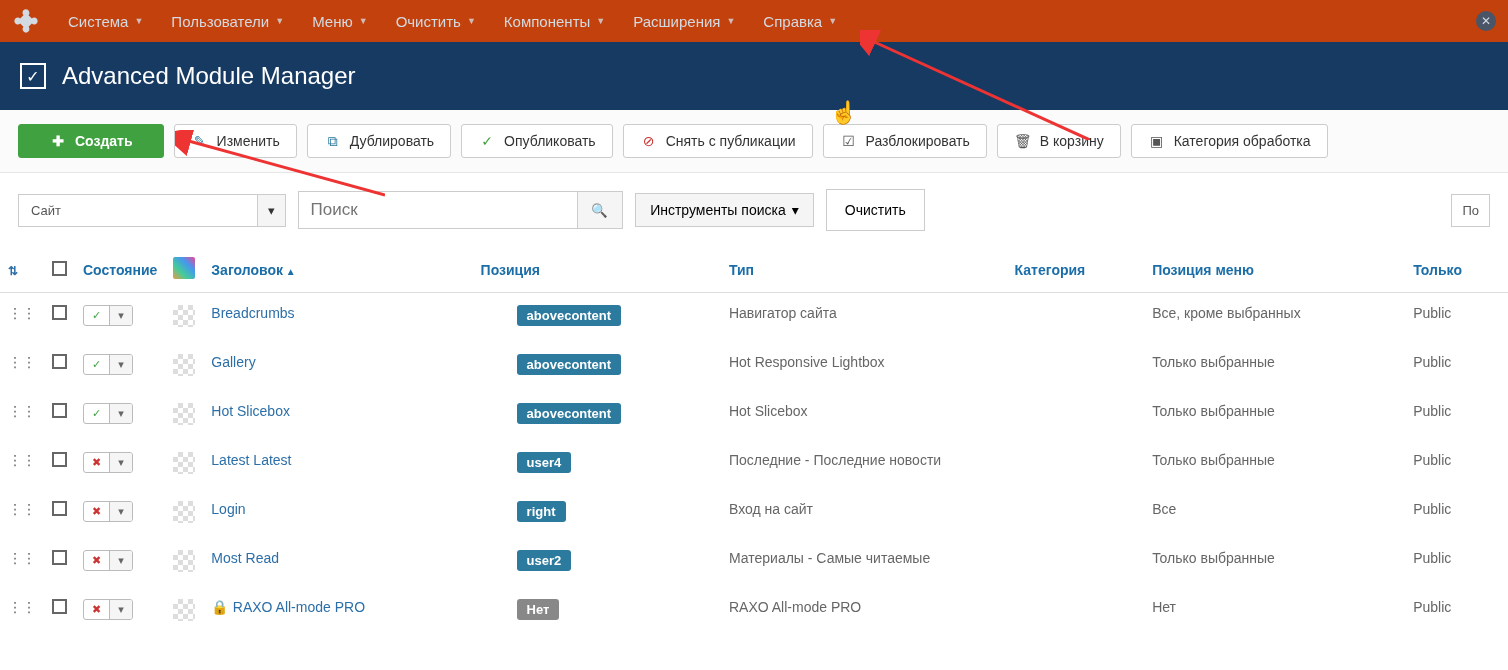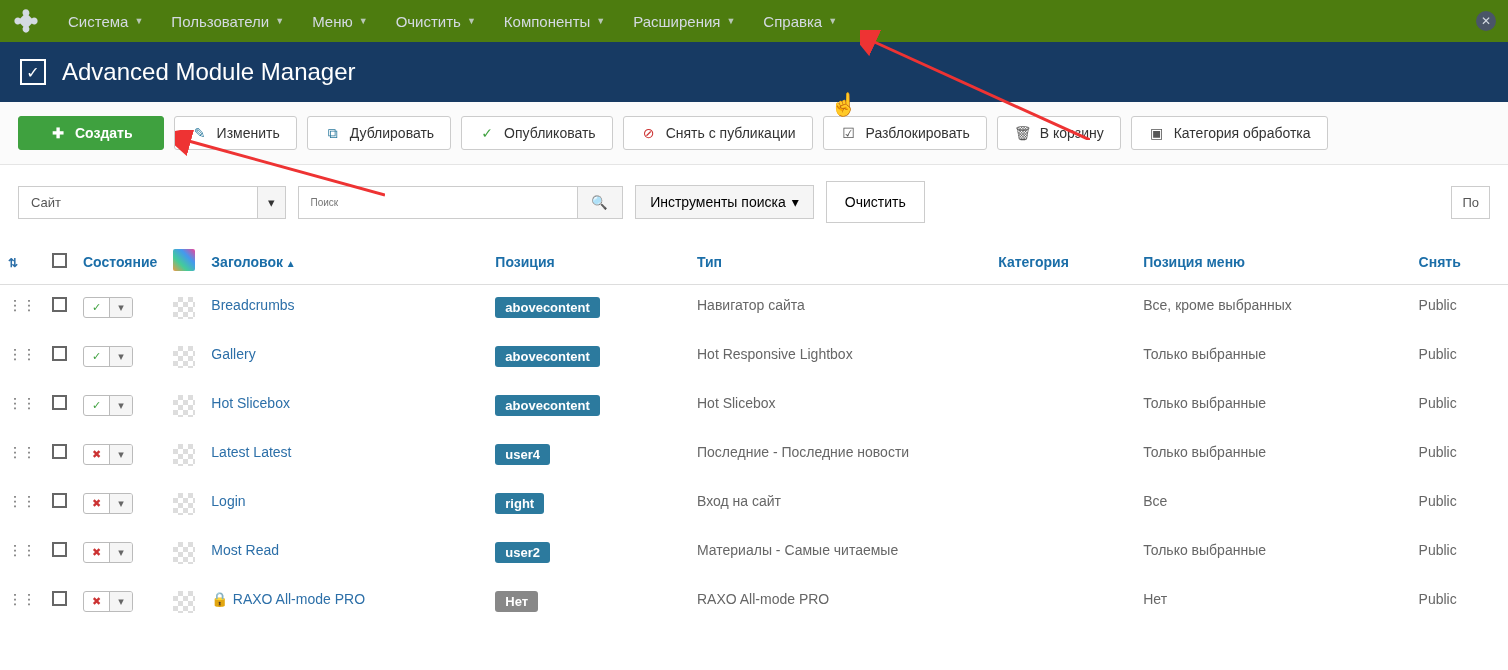--- a/index.html
+++ b/index.html
@@ -1,27 +1,27 @@
 <!DOCTYPE html>
 <html><head>
 <meta charset="utf-8">
 <style>
 * { box-sizing: border-box; margin: 0; padding: 0; }
 body { font-family: Arial, Helvetica, sans-serif; font-size: 13px; background: #fff; color: #333; width: 1508px; }
 
 
-.topnav { background: #4d7c0f; height: 42px; display: flex; align-items: center; padding: 8px 12px; color: #d4dae2; font-size: 15px; }
+.topnav { background: #c2410c; height: 42px; display: flex; align-items: center; padding: 8px 12px; color: #d4dae2; font-size: 15px; }
 .topnav .logo { width: 28px; height: 28px; margin-right: 14px; fill: #d4dae2; }
 .topnav .menu { display: flex; gap: 0; }
 .topnav .menu-item { padding: 10px 14px; cursor: pointer; display: flex; align-items: center; gap: 6px; }
 .topnav .caret { font-size: 9px; opacity: .8; }
 .topnav .close { margin-left: auto; width: 20px; height: 20px; border-radius: 50%; background: #4a5568; color: #d4dae2; display: flex; align-items: center; justify-content: center; cursor: pointer; font-size: 12px; }
 
 
-.header { background: #173a63; height: 60px; display: flex; align-items: center; padding: 0 20px; color: #fff; }
+.header { background: #173a63; height: 68px; display: flex; align-items: center; padding: 0 20px; color: #fff; }
 .header .hicon { width: 26px; height: 26px; border: 2px solid #fff; margin-right: 16px; display: flex; align-items: center; justify-content: center; }
 .header .hicon::after { content: "✓"; font-size: 16px; color: #fff; }
 .header h1 { font-size: 24px; font-weight: 400; }
 
 
 .toolbar { padding: 14px 18px; display: flex; gap: 10px; border-bottom: 1px solid #e5e5e5; background: #fbfbfb; position: relative; }
 .btn { display: inline-flex; align-items: center; gap: 8px; padding: 7px 16px; border: 1px solid #ccc; background: #fff; border-radius: 3px; cursor: pointer; font-size: 14px; color: #333; }
 .btn .bicon { width: 18px; height: 18px; display: flex; align-items: center; justify-content: center; }
 .btn-primary { background: #3fa13f; border-color: #3fa13f; color: #fff; padding: 7px 30px; font-weight: bold; }
 .btn-primary .bicon { color: #fff; }
@@ -31,21 +31,21 @@
 
 .arrow1 { position: absolute; top: 30px; left: 860px; width: 230px; height: 110px; pointer-events: none; z-index: 20; }
 .arrow2 { position: absolute; top: 130px; left: 175px; width: 210px; height: 70px; pointer-events: none; z-index: 20; }
 
 
 .filterbar { padding: 16px 18px; display: flex; gap: 12px; align-items: center; }
 .select-wrap { display: flex; }
 .select-wrap .sel { border: 1px solid #ccc; padding: 8px 12px; width: 240px; background: #fff; color: #555; }
 .select-wrap .dd { border: 1px solid #ccc; border-left: none; padding: 8px 10px; background: #f5f5f5; cursor: pointer; }
 .search-wrap { display: flex; }
-.search-wrap input { border: 1px solid #ccc; padding: 8px 12px; width: 280px; font-size: 10px; }
+.search-wrap input { border: 1px solid #ccc; padding: 8px 12px; width: 280px; font-size: 17px; }
 .search-wrap .sbtn { border: 1px solid #ccc; border-left: none; padding: 8px 14px; background: #f5f5f5; cursor: pointer; }
 .tools-btn { border: 1px solid #ccc; padding: 8px 14px; background: #f5f5f5; cursor: pointer; font-size: 14px; display: flex; align-items: center; gap: 6px; }
 .clear-btn { border: 1px solid #ccc; padding: 12px 18px; background: #fff; cursor: pointer; font-size: 14px; }
 .rightcut { margin-left: auto; border: 1px solid #ccc; padding: 8px 10px; background: #fff; color: #555; }
 
 
 .table { width: 100%; border-collapse: collapse; }
 .table th { text-align: left; padding: 10px 8px; color: #1b6ea8; font-weight: bold; font-size: 14px; border-bottom: 1px solid #ddd; }
 .table th.sort::after { content: " ▲"; font-size: 10px; }
 .table td { padding: 12px 8px; vertical-align: top; color: #666; font-size: 14px; }
@@ -54,21 +54,21 @@
 .chk { width: 30px; }
 .state-col { width: 90px; }
 .state-btn { display: inline-flex; border: 1px solid #bbb; border-radius: 3px; overflow: hidden; }
 .state-btn span { padding: 3px 8px; font-size: 11px; }
 .state-btn .st-ok { color: #3fa13f; border-right: 1px solid #bbb; }
 .state-btn .st-bad { color: #cc3333; border-right: 1px solid #bbb; }
 .state-btn .st-caret { background: #f5f5f5; }
 .color-col { width: 38px; }
 .colorbox { width: 22px; height: 22px; background: repeating-conic-gradient(#ddd 0 25%, #fff 0 50%) 0 0/10px 10px; border-radius: 2px; display: inline-block; }
 .colorbox.multi { background: linear-gradient(45deg, #e94, #4c9, #49e, #e49); }
-.pos-badge { background: #2c7a9e; color: #fff; padding: 3px 10px; border-radius: 3px; font-size: 13px; font-weight: bold; display: inline-block; }
+.pos-badge { background: #2c7a9e; color: #fff; padding: 3px 10px; border-radius: 3px; font-size: 13px; font-weight: bold; display: inline-block; margin-left: 36px; }
 .pos-badge.grey { background: #888; }
 .lock { color: #666; margin-right: 4px; }
 
 .checkbox { width: 15px; height: 15px; border: 2px solid #666; display: inline-block; cursor: pointer; }
 .sort-arrows { color: #2c6fa8; font-size: 12px; }
 </style>
 </head>
 <body>
 
 <div class="topnav">
@@ -188,21 +188,21 @@
     <tr>
       <th class="drag"><span class="sort-arrows">⇅</span></th>
       <th class="chk"><span class="checkbox"></span></th>
       <th>Состояние</th>
       <th class="color-col"><span class="colorbox multi"></span></th>
       <th class="sort">Заголовок</th>
       <th>Позиция</th>
       <th>Тип</th>
       <th>Категория</th>
       <th>Позиция меню</th>
-      <th>Снять</th>
+      <th>Только</th>
     </tr>
   </thead>
   <tbody id="tbody">
       <tr>
         <td class="drag">⋮⋮</td>
         <td class="chk"><span class="checkbox"></span></td>
         <td class="state-col"><span class="state-btn">
             <span class="st-ok">✓</span>
             <span class="st-caret">▾</span>
           </span></td>

